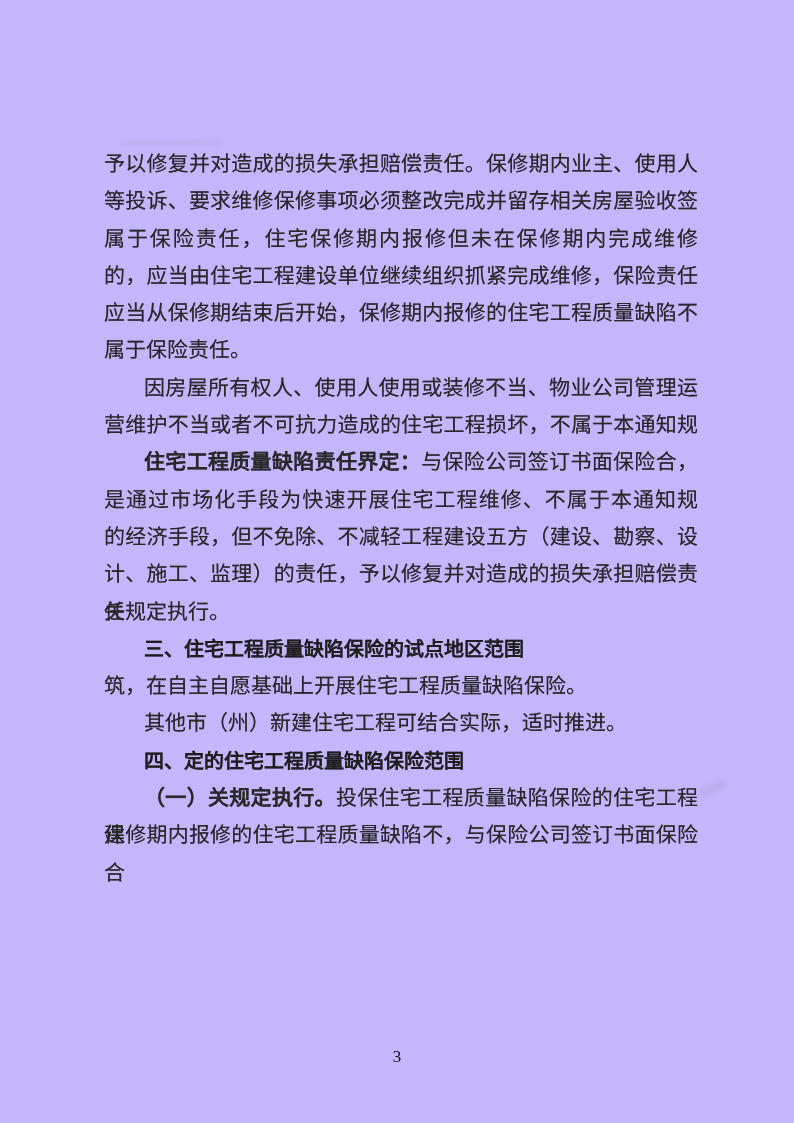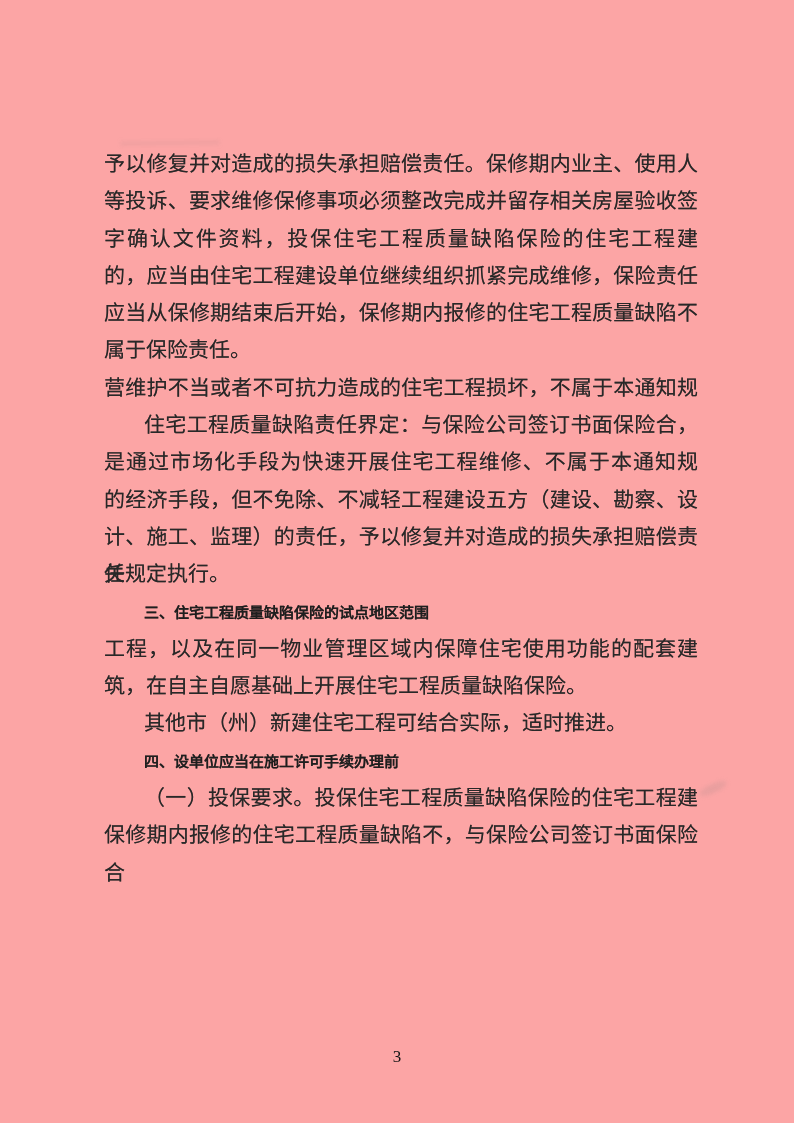--- a/index.html
+++ b/index.html
@@ -1,37 +1,37 @@
 <!DOCTYPE html>
 <html lang="zh-CN"><head>
 <meta charset="utf-8">
 <style>
   html,body { margin:0; padding:0; background:#ffffff; }
   .page {
     position:relative; width:794px; height:1123px;
-    background:#fca5a5; overflow:hidden;
+    background:#c4b5fd; overflow:hidden;
     font-family:"Liberation Serif","DejaVu Serif",serif;
   }
   .content {
     position:absolute; left:104px; top:146px; width:594px;
     color:#282828;
     text-shadow:0 0 0.5px rgba(30,30,30,0.55);
   }
   .line {
     height:37.3px; line-height:37.3px;
     font-size:21px;
     font-family:"Liberation Serif","DejaVu Serif",serif;
   }
   .j { text-align:justify; text-align-last:justify; }
   .ind { text-indent:40px; }
   .h {
     font-family:"Liberation Sans","DejaVu Sans",sans-serif;
-    font-weight:700; font-size:15px; color:#1e1e1e;
+    font-weight:700; font-size:20px; color:#1e1e1e;
   }
-  .b { font-weight:400; }
+  .b { font-weight:700; }
   .page-number {
     position:absolute; top:1046px; left:0; width:100%;
     text-align:center; font-size:17px; line-height:22px; color:#151515;
     font-family:"Liberation Serif","DejaVu Serif",serif;
   }
   
   .artifact { position:absolute; pointer-events:none; }
   .a1 { left:120px; top:141px; width:100px; height:4px;
         background:rgba(120,120,120,0.10); filter:blur(2px); transform:rotate(-0.5deg); }
   .a2 { left:698px; top:784px; width:30px; height:9px; border-radius:50%;
@@ -40,36 +40,36 @@
         background:rgba(120,120,120,0.10); filter:blur(1.5px); }
 </style>
 </head>
 <body>
 
 <div class="page">
 
   <main class="content">
     <div class="line j"><span>予以修复并对造成的损失承担赔偿责任。保修期内业主、使用人</span></div>
     <div class="line j"><span>等投诉、要求维修保修事项必须整改完成并留存相关房屋验收签</span></div>
-    <div class="line j"><span>字确认文件资料，投保住宅工程质量缺陷保险的住宅工程建</span></div>
+    <div class="line j"><span>属于保险责任，住宅保修期内报修但未在保修期内完成维修</span></div>
     <div class="line j"><span>的，应当由住宅工程建设单位继续组织抓紧完成维修，保险责任</span></div>
     <div class="line j"><span>应当从保修期结束后开始，保修期内报修的住宅工程质量缺陷不</span></div>
     <div class="line"><span>属于保险责任。</span></div>
+    <div class="line j ind"><span>因房屋所有权人、使用人使用或装修不当、物业公司管理运</span></div>
     <div class="line j"><span>营维护不当或者不可抗力造成的住宅工程损坏，不属于本通知规</span></div>
     <div class="line j ind"><span class="b">住宅工程质量缺陷责任界定：</span><span>与保险公司签订书面保险合，</span></div>
     <div class="line j"><span>是通过市场化手段为快速开展住宅工程维修、不属于本通知规</span></div>
     <div class="line j"><span>的经济手段，但不免除、不减轻工程建设五方（建设、勘察、设</span></div>
     <div class="line j"><span>计、施工、监理）的责任，予以修复并对造成的损失承担赔偿责任</span></div>
     <div class="line"><span>关规定执行。</span></div>
     <div class="line h ind"><span>三、住宅工程质量缺陷保险的试点地区范围</span></div>
-    <div class="line j"><span>工程，以及在同一物业管理区域内保障住宅使用功能的配套建</span></div>
     <div class="line"><span>筑，在自主自愿基础上开展住宅工程质量缺陷保险。</span></div>
     <div class="line ind"><span>其他市（州）新建住宅工程可结合实际，适时推进。</span></div>
-    <div class="line h ind"><span>四、设单位应当在施工许可手续办理前</span></div>
-    <div class="line j ind"><span class="b">（一）投保要求。</span><span>投保住宅工程质量缺陷保险的住宅工程建</span></div>
+    <div class="line h ind"><span>四、定的住宅工程质量缺陷保险范围</span></div>
+    <div class="line j ind"><span class="b">（一）关规定执行。</span><span>投保住宅工程质量缺陷保险的住宅工程建</span></div>
     <div class="line j"><span>保修期内报修的住宅工程质量缺陷不，与保险公司签订书面保险合</span></div>
   </main>
 
   <div class="artifact a1"></div>
   <div class="artifact a2"></div>
   <div class="artifact a3"></div>
 
   <footer class="page-number">3</footer>
 </div>
 

